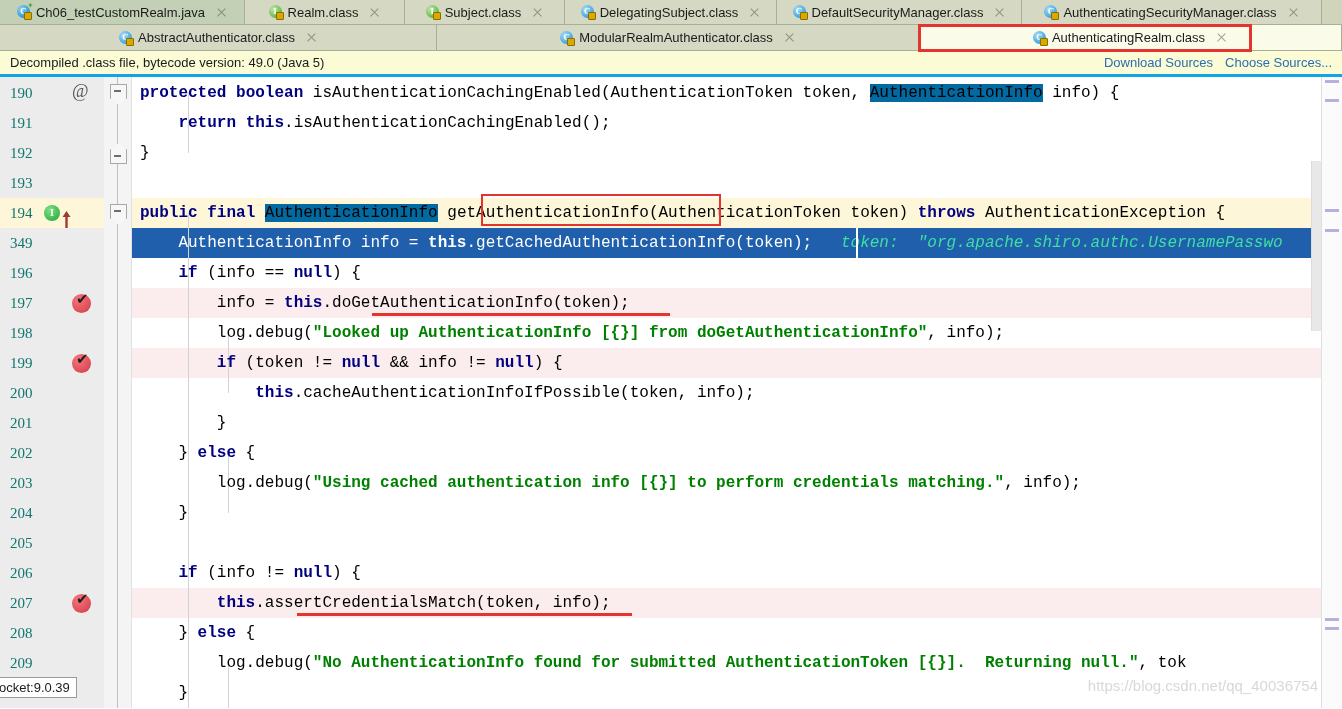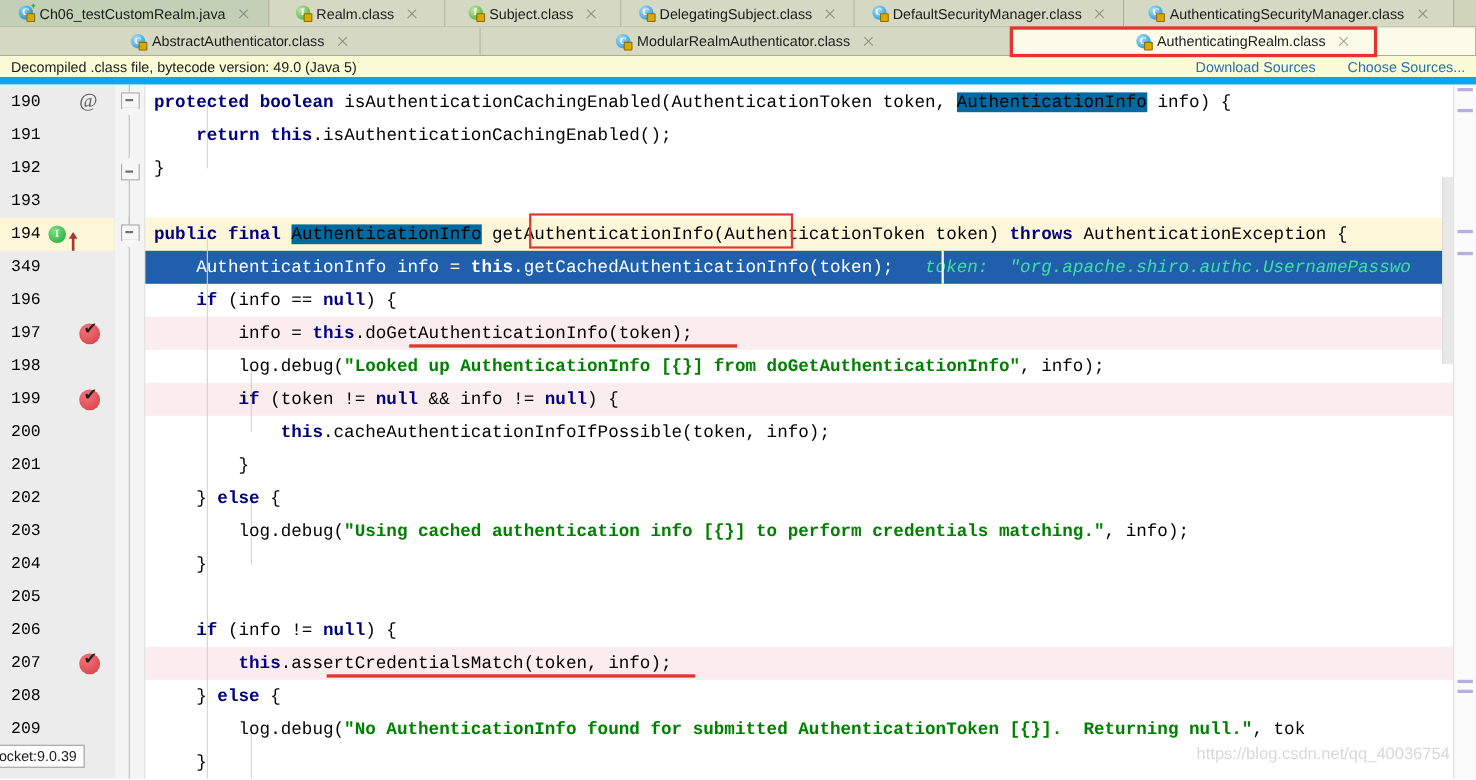--- a/index.html
+++ b/index.html
@@ -121,35 +121,35 @@
     box-sizing: border-box;
     pointer-events: none;
     z-index: 40;
   }
 
   
   .notif {
     position: relative;
     height: 26px;
     background: #fbfbd5;
-    border-bottom: 7px solid #0ea5e9;
+    border-bottom: 3px solid #0ea5e9;
     display: flex;
     align-items: center;
     box-sizing: border-box;
     padding-left: 10px;
     font-size: 13px;
     color: #1b1b1b;
   }
   .notif .links {
     position: absolute;
     right: 10px;
     top: 0; bottom: 0;
     display: flex;
     align-items: center;
-    gap: 29px;
+    gap: 12px;
   }
   .notif .links a {
     color: #2a6fb0;
     font-size: 13px;
     text-decoration: none;
     cursor: pointer;
   }
 
   
   .editor {
@@ -200,23 +200,23 @@
   .line .gnum {
     position: absolute;
     left: 0;
     width: 86px;
     top: 0;
     height: 30px;
     line-height: 30px;
     text-align: left;
     padding-left: 10px;
     box-sizing: border-box;
-    color: #000000;
+    color: #0f766e;
     font-size: 15px;
-    font-family: Liberation Mono, monospace;
+    font-family: Liberation Serif, serif;
     z-index: 8;
   }
   .line .gutter-bg {
     position: absolute;
     left: 0; width: 104px; top: 0; bottom: 0;
     z-index: 6;
   }
   .line .code {
     position: absolute;
     left: 140px;

